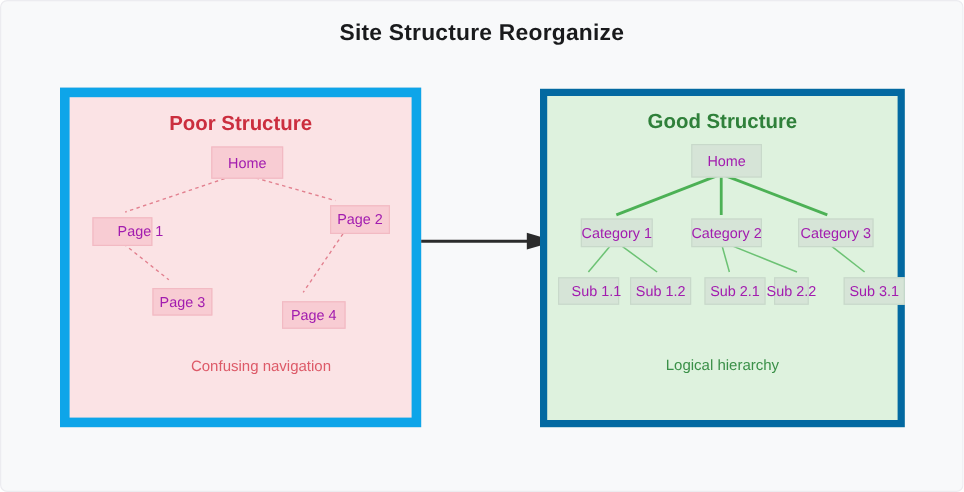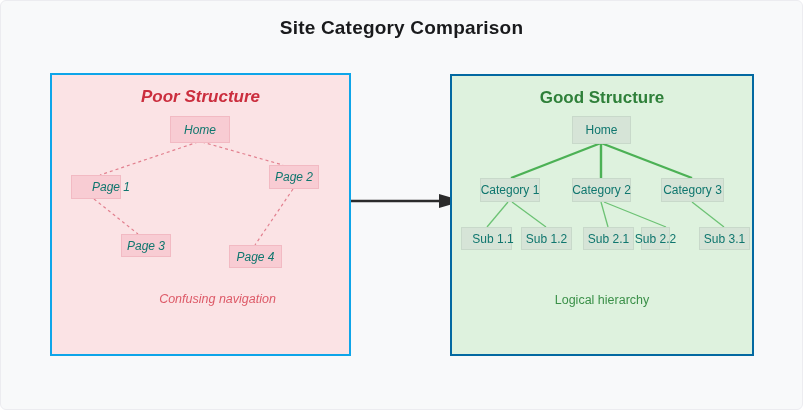--- a/index.html
+++ b/index.html
@@ -11,41 +11,41 @@
     overflow:hidden;
   }
   .page-title {
     position:absolute; top:16px; left:0; width:100%;
     text-align:center; font-size:19px; font-weight:bold; color:#191a1c;
     letter-spacing:0.2px;
   }
   .panel { position:absolute; }
   .panel-poor {
     left:49px; top:72px; width:301px; height:283px;
-    background:#fbe3e5; border:2px solid #0ea5e9;font-style:italic;
+    background:#fbe3e5; border:8px solid #0ea5e9;
   }
   .panel-good {
     left:449px; top:73px; width:304px; height:282px;
-    background:#def2de; border:2px solid #0369a1;
+    background:#def2de; border:6px solid #0369a1;
   }
   .panel-title {
     position:absolute; top:12px; left:0; width:100%;
     text-align:center; font-size:17px; font-weight:bold;
   }
   .panel-poor .panel-title { color:#cb2e3e; }
   .panel-good .panel-title { color:#2f803a; }
   .panel-caption {
     position:absolute; left:0; width:100%; text-align:center; font-size:12.5px;
   }
   .panel-poor .panel-caption { top:217px; color:#dd5a68;padding-left:34px; }
   .panel-good .panel-caption { top:217px; color:#3a9048; }
   .edges { position:absolute; left:0; top:0; width:100%; height:100%; pointer-events:none; }
   .node {
     position:absolute; display:flex; align-items:center; justify-content:center;
-    font-size:12px; color:#0f766e; white-space:nowrap;
+    font-size:12px; color:#a21caf; white-space:nowrap;
   }
   .poor-node { background:#f8ccd3; border:1px solid #f2bac3; }
   .good-node { background:#d6e4d7; border:1px solid #c8d9ca; }
   .n-p-home  { left:118px; top:41px;  width:60px; height:27px; }
   .n-p-pg1   { left:19px;  top:100px; width:50px; height:24px;padding-left:30px; }
   .n-p-pg2   { left:217px; top:90px;  width:50px; height:24px; }
   .n-p-pg3   { left:69px;  top:159px; width:50px; height:23px; }
   .n-p-pg4   { left:177px; top:170px; width:53px; height:23px; }
   .n-g-home  { left:120px; top:40px;  width:59px; height:28px; }
   .n-g-cat1  { left:28px;  top:102px; width:60px; height:24px; }
@@ -60,21 +60,21 @@
   .arrow-label {
     position:absolute; left:350px; top:175px; width:100px;
     text-align:center; font-size:13px; color:#2b2b2b;
   }
 </style>
 </head>
 <body>
 
 <div class="canvas">
 
-  <div class="page-title">Site Category Comparison</div>
+  <div class="page-title">Site Structure Reorganize</div>
 
   <div class="panel panel-poor">
     <div class="panel-title">Poor Structure</div>
 
     <svg class="edges" width="297" height="279" viewBox="0 0 297 279">
       <g stroke="#e2808f" stroke-width="1.2" stroke-dasharray="3,3" fill="none">
         <path d="M146 67 L48 100"></path>
         <path d="M150 67 L231 90"></path>
         <path d="M42 124 L86 159"></path>
         <path d="M241 114 L203 170"></path>

